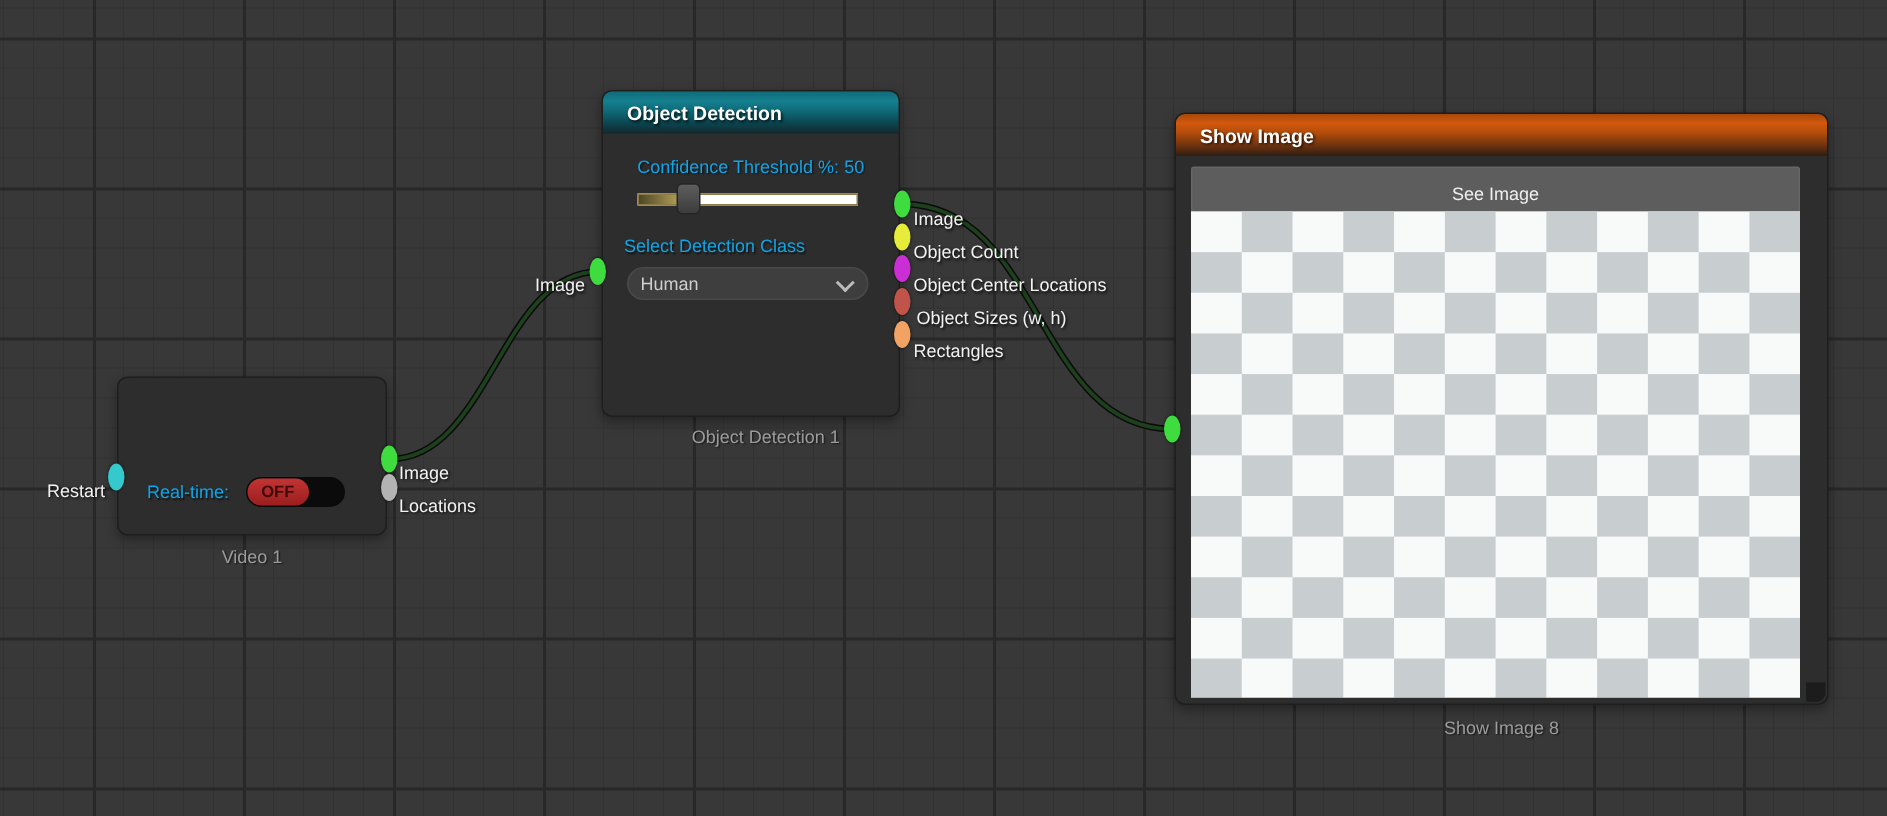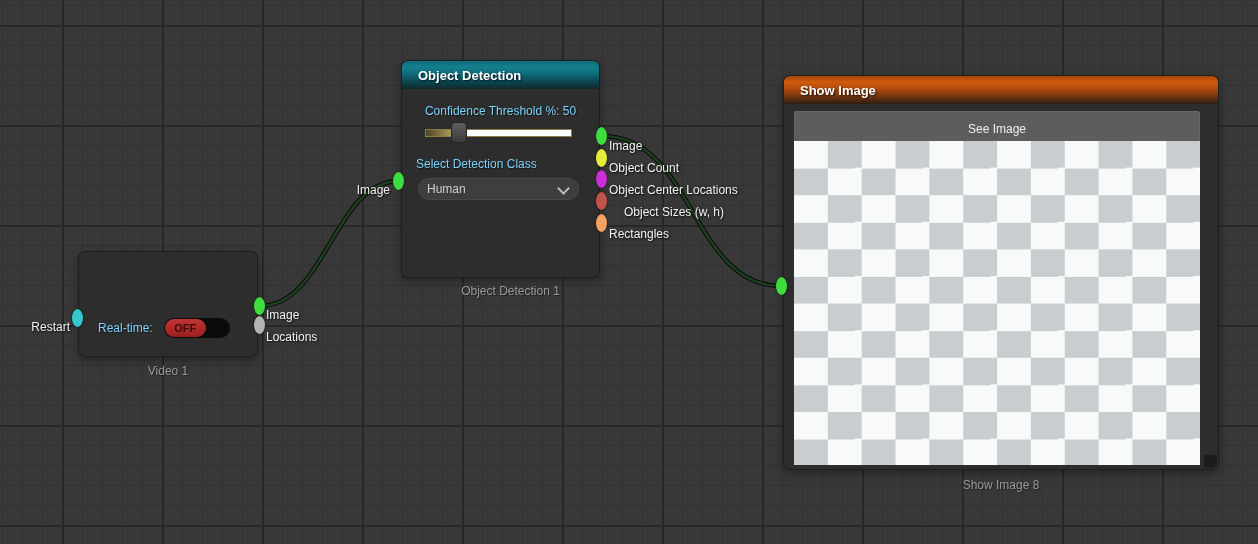--- a/index.html
+++ b/index.html
@@ -43,21 +43,21 @@
   .header-show{background:linear-gradient(180deg,#a84708 0%,#d2590e 22%,#b24c0a 45%,#6e3310 75%,#2c1d12 100%);}
 
   .node-btn{
     position:absolute;
     background:#5d5d5d;color:#efefef;
     border:1px solid #676767;border-radius:2px;
     font-family:inherit;font-size:12px;
     text-align:center;cursor:pointer;
     box-sizing:border-box;
   }
-  .field-label{color:#7dd3fc;font-size:12px;text-shadow:1px 1px 1px rgba(0,0,0,.6);}
+  .field-label{color:#0ea5e9;font-size:12px;text-shadow:1px 1px 1px rgba(0,0,0,.6);}
 
   
   .realtime-row{position:absolute;left:19px;top:66px;display:flex;align-items:center;}
   .toggle{
     width:66px;height:20px;margin-left:11px;
     background:#0b0b0b;border-radius:10px;
     position:relative;cursor:pointer;
   }
   .toggle-knob{
     position:absolute;left:1px;top:1px;
@@ -183,21 +183,21 @@
   <div class="port" style="left: 393px; top: 172px; background: rgb(63, 220, 63);"></div>
   <div class="port-label align-right" style="left:345px;top:183px;width:45px;">Image</div>
 
   <div class="port" style="left: 596px; top: 127px; background: rgb(63, 220, 63);"></div>
   <div class="port-label" style="left:609px;top:139px;">Image</div>
   <div class="port" style="left: 596px; top: 149px; background: rgb(230, 236, 57);"></div>
   <div class="port-label" style="left:609px;top:161px;">Object Count</div>
   <div class="port" style="left: 596px; top: 170px; background: rgb(204, 46, 214);"></div>
   <div class="port-label" style="left:609px;top:183px;">Object Center Locations</div>
   <div class="port" style="left: 596px; top: 192px; background: rgb(192, 84, 74);"></div>
-  <div class="port-label" style="left:624px;top:205px;">Object Sizes (w, h)</div>
+  <div class="port-label" style="left:611px;top:205px;">Object Sizes (w, h)</div>
   <div class="port" style="left: 596px; top: 214px; background: rgb(242, 162, 99);"></div>
   <div class="port-label" style="left:609px;top:227px;">Rectangles</div>
 
   <div class="node" style="left:783px;top:75px;width:436px;height:395px;">
     <div class="node-header header-show">
       <span class="node-title">Show Image</span>
     </div>
     <button class="node-btn" style="left:10px;top:35px;width:406px;height:35px;">See Image</button>
     <div class="checker"></div>
     <div class="resize-grip"></div>

